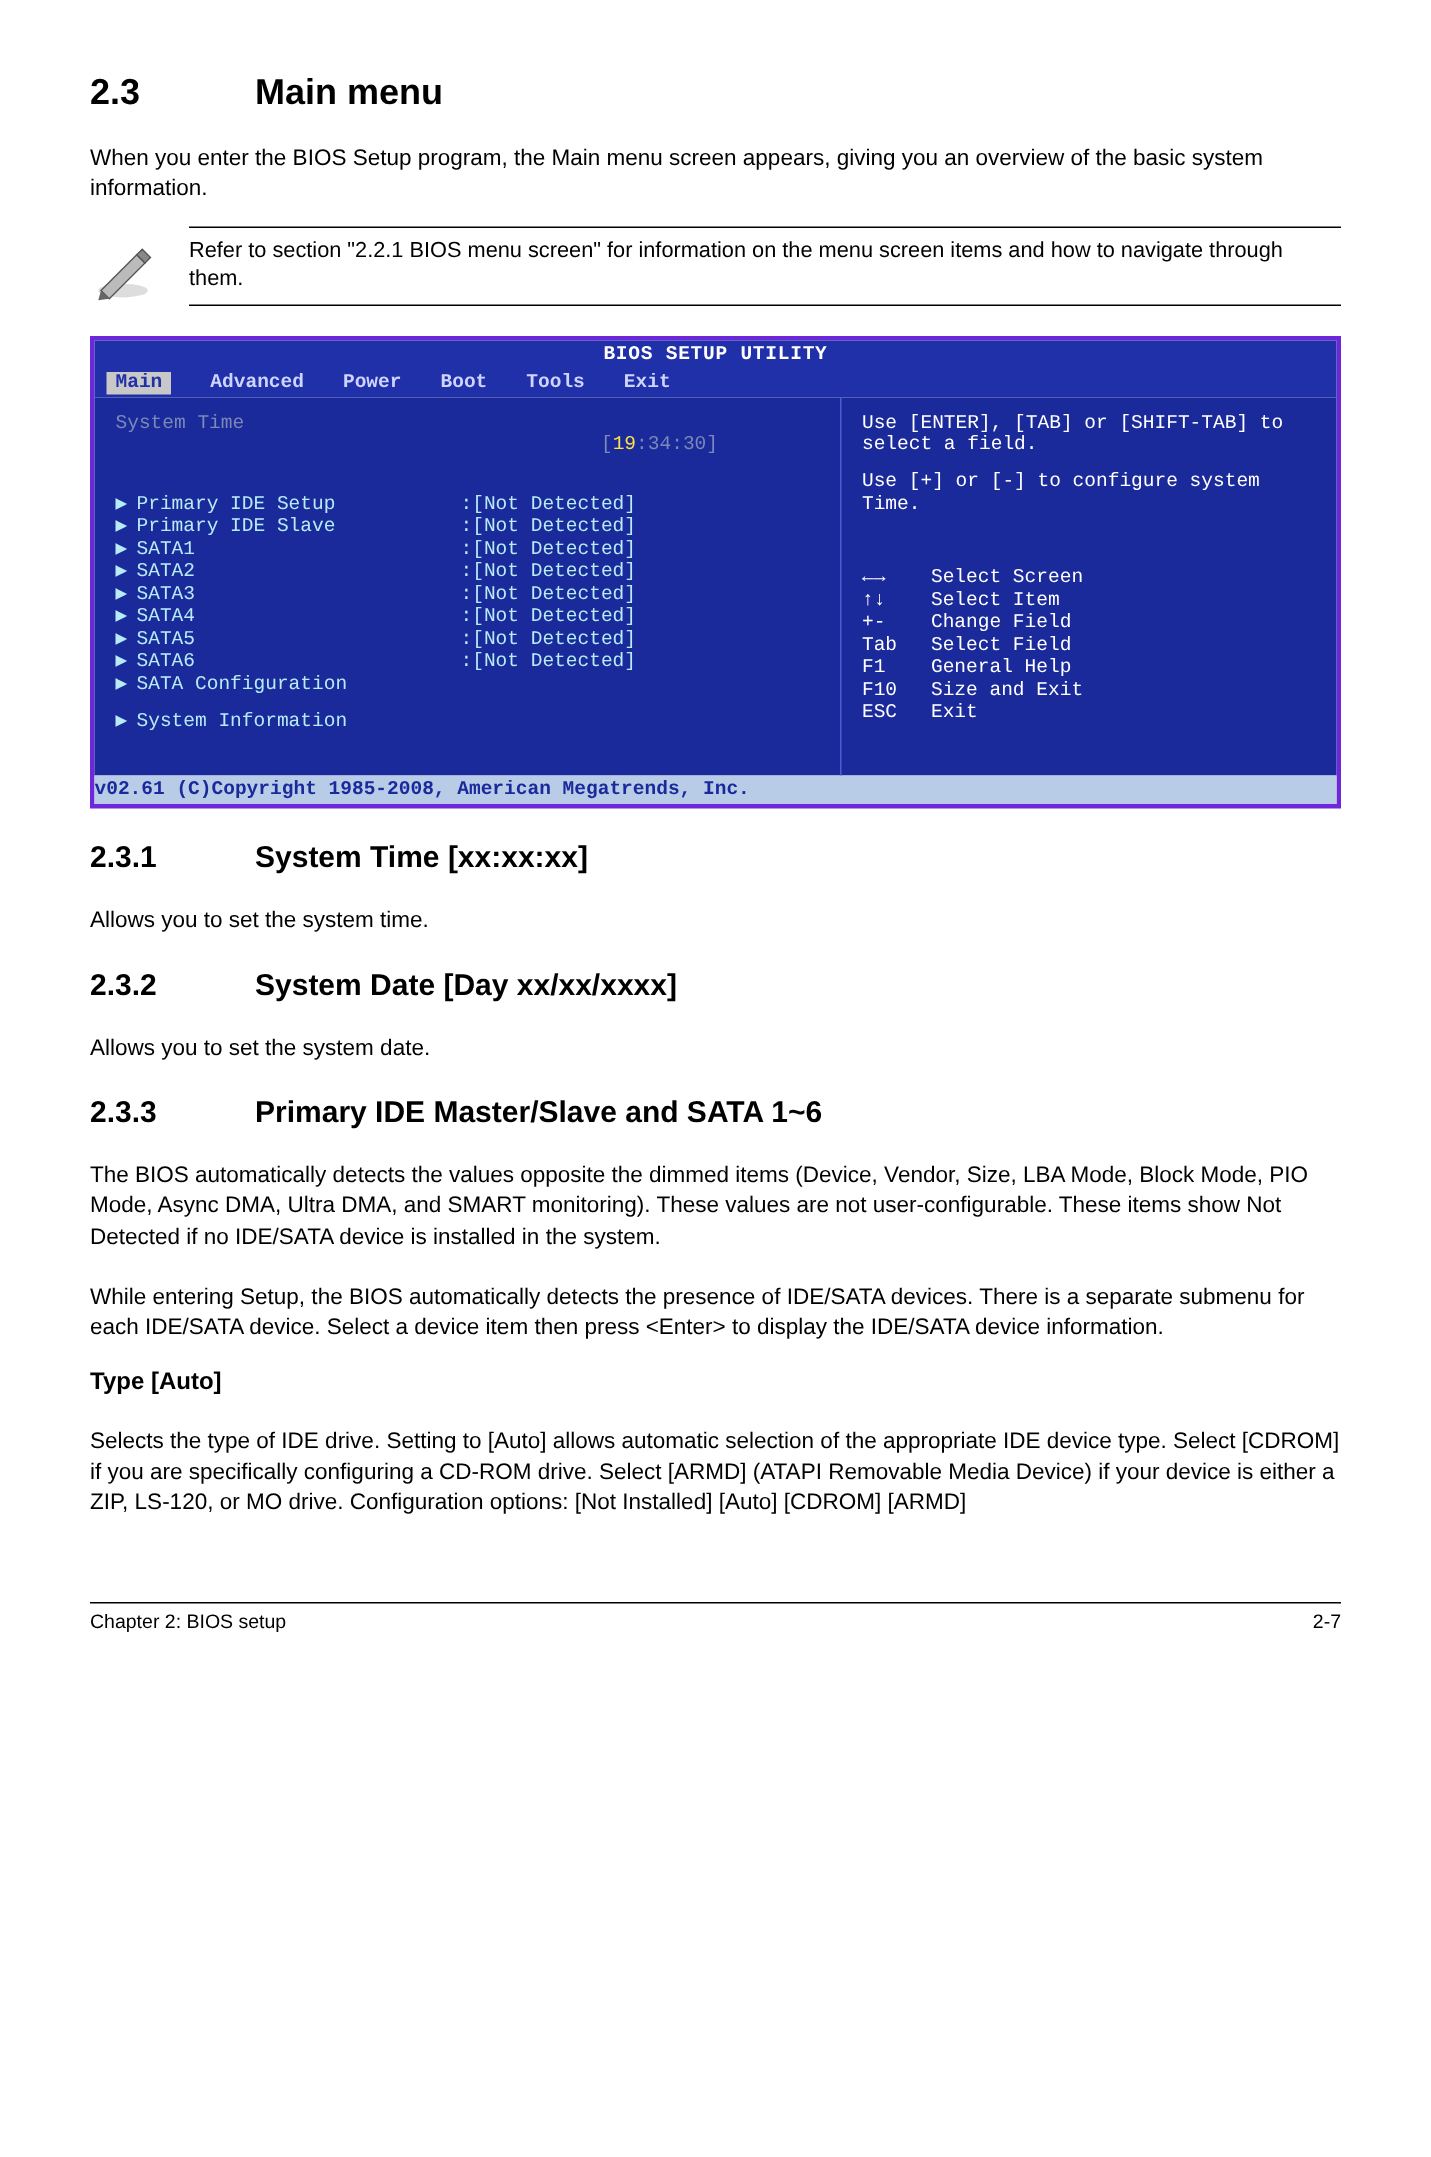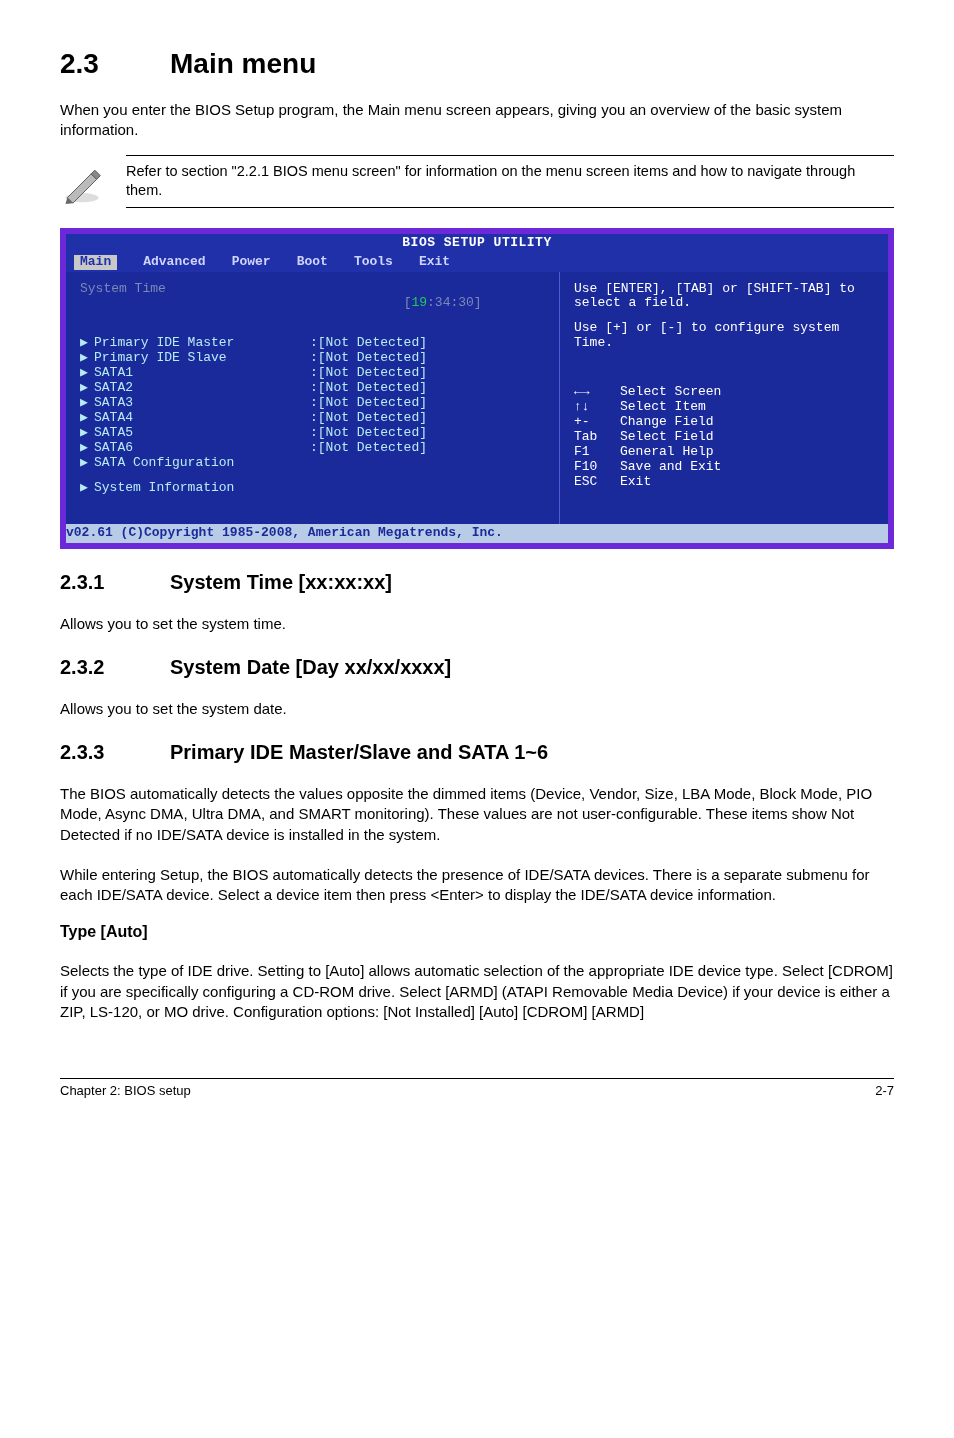--- a/index.html
+++ b/index.html
@@ -7,21 +7,21 @@
     padding: 0;
     background: #fff;
     font-family: Arial, Helvetica, sans-serif;
     color: #000;
     width: 954px;
   }
   .page {
     padding: 48px 60px 24px 60px;
   }
   h1.section-num {
-    font-size: 28px;
+    font-size: 24px;
     font-weight: bold;
     margin: 0 0 10px 0;
   }
   .section-num .num { display:inline-block; width:110px; }
   p.body {
     font-size: 15px;
     line-height: 1.35;
     margin: 20px 0 14px 0;
   }
   .note-row {
@@ -37,21 +37,21 @@
   }
   .note-icon svg { display:block; }
   .note-text-wrap { flex: 1; }
   .note-rule { border:none; border-top:1px solid #000; margin:0 0 6px 0;}
   .note-rule-bottom { border:none; border-top:1px solid #000; margin:6px 0 0 0;}
   .note-text { font-size: 14.5px; line-height:1.35; }
 
   
   .bios-box {
     margin: 8px 0 18px 0;
-    border: 6px solid #6d28d9;
+    border: 3px solid #6d28d9;
     font-family: "Courier New", monospace;
     font-size: 13px;
     line-height: 1.15;
     color: #eee;
   }
   .bios-title {
     background: #2030a8;
     color: #fff;
     text-align: center;
     font-weight: bold;
@@ -96,21 +96,21 @@
   .bios-help { margin-bottom: 34px; }
   .key-line { white-space: pre; }
   .key-line .k { color:#fff; display:inline-block; width:46px;}
   .bios-footer {
     background: #b8cce8;
     color: #1a2a9a;
     text-align: left;
     font-weight: bold;
     padding: 2px 0;
   }
-  .sys-time-hl { color:#22c55e; }
+  .sys-time-hl { color:#fde047; }
 
   
   h2.sub {
     font-size: 20px;
     font-weight: bold;
     margin: 22px 0 4px 0;
   }
   h2.sub .num { display:inline-block; width:110px; }
   h3.mini {
     font-size: 16px;
@@ -163,21 +163,21 @@
           <span class="col1 gray">System Time</span>
           <span class="col2">
             <span class="gray">[</span><span class="sys-time-hl">19</span><span class="gray">:34:30]</span>
           </span>
         </div>
         <div class="bump"></div>
 
         <div id="bios-items">
             <div class="bios-row">
               <span class="tri">▶</span>
-              <span class="col1" style="width: 216px;">Primary IDE Master</span>
+              <span class="col1" style="width: 216px;">Primary IDE Setup</span>
               <span class="col2">:[Not Detected]</span>
             </div>
             <div class="bios-row">
               <span class="tri">▶</span>
               <span class="col1" style="width: 216px;">Primary IDE Slave</span>
               <span class="col2">:[Not Detected]</span>
             </div>
             <div class="bios-row">
               <span class="tri">▶</span>
               <span class="col1" style="width: 216px;">SATA1</span>
@@ -226,21 +226,21 @@
           <div>Use [ENTER], [TAB] or [SHIFT-TAB] to select a field.</div>
           <div class="bump"></div>
           <div>Use [+] or [-] to configure system Time.</div>
         </div>
         <div id="bios-keys">
             <div class="key-line"><span class="k">←→</span><span>Select Screen</span></div>
             <div class="key-line"><span class="k">↑↓</span><span>Select Item</span></div>
             <div class="key-line"><span class="k">+-</span><span>Change Field</span></div>
             <div class="key-line"><span class="k">Tab</span><span>Select Field</span></div>
             <div class="key-line"><span class="k">F1</span><span>General Help</span></div>
-            <div class="key-line"><span class="k">F10</span><span>Save and Exit</span></div>
+            <div class="key-line"><span class="k">F10</span><span>Size and Exit</span></div>
             <div class="key-line"><span class="k">ESC</span><span>Exit</span></div>
           </div>
       </div>
     </div>
     <div class="bios-footer">v02.61 (C)Copyright 1985-2008, American Megatrends, Inc.</div>
   </div>
 
   <h2 class="sub">
     <span class="num">2.3.1</span><span>System Time [xx:xx:xx]</span>
   </h2>

